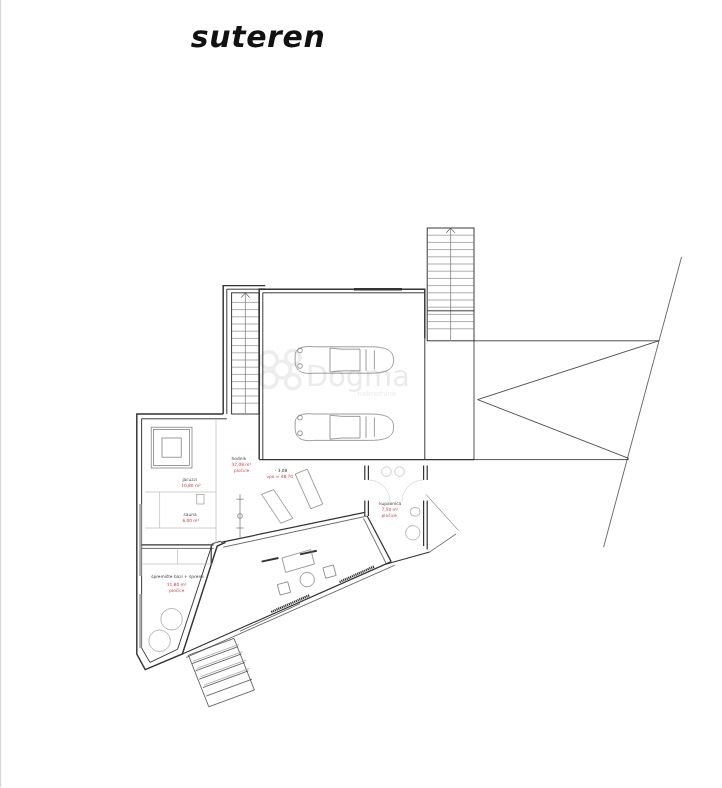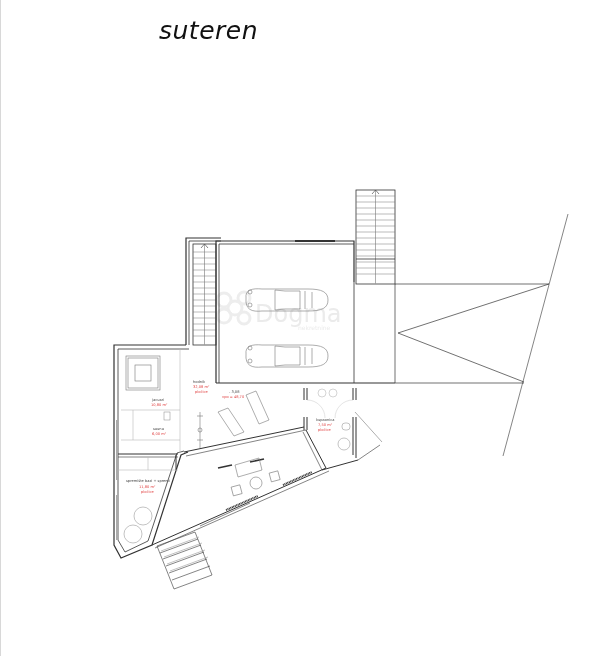--- a/index.html
+++ b/index.html
@@ -2,21 +2,21 @@
 <html><head>
 <meta charset="utf-8">
 <style>
   html, body { margin: 0; padding: 0; background: #ffffff; }
   body { width: 602px; height: 657px; position: relative; overflow: hidden;
          font-family: "DejaVu Sans", sans-serif; }
   .frame { position: absolute; left: 0; top: 0; width: 601px; height: 656px;
            border-left: 1px solid #d8d8d8; box-sizing: border-box; }
   .title { position: absolute; left: 159px; top: 16px; font-size: 25px;
            font-style: italic; color: #111; font-family: "DejaVu Sans", sans-serif;
-           letter-spacing: 0.5px; }
+           letter-spacing: 0.5px; font-weight: bold; }
   svg { position: absolute; left: 0; top: 0; }
   .lbl { font-family: "DejaVu Sans", sans-serif; font-size: 3.6px; fill: #444; }
   .lblr { font-family: "DejaVu Sans", sans-serif; font-size: 3.6px; fill: #e04040; }
   .wm { font-family: "DejaVu Sans", sans-serif; fill: #e9e9e9; }
 </style>
 </head>
 <body>
 
 <div class="frame"></div>
 <div class="title">suteren</div>

